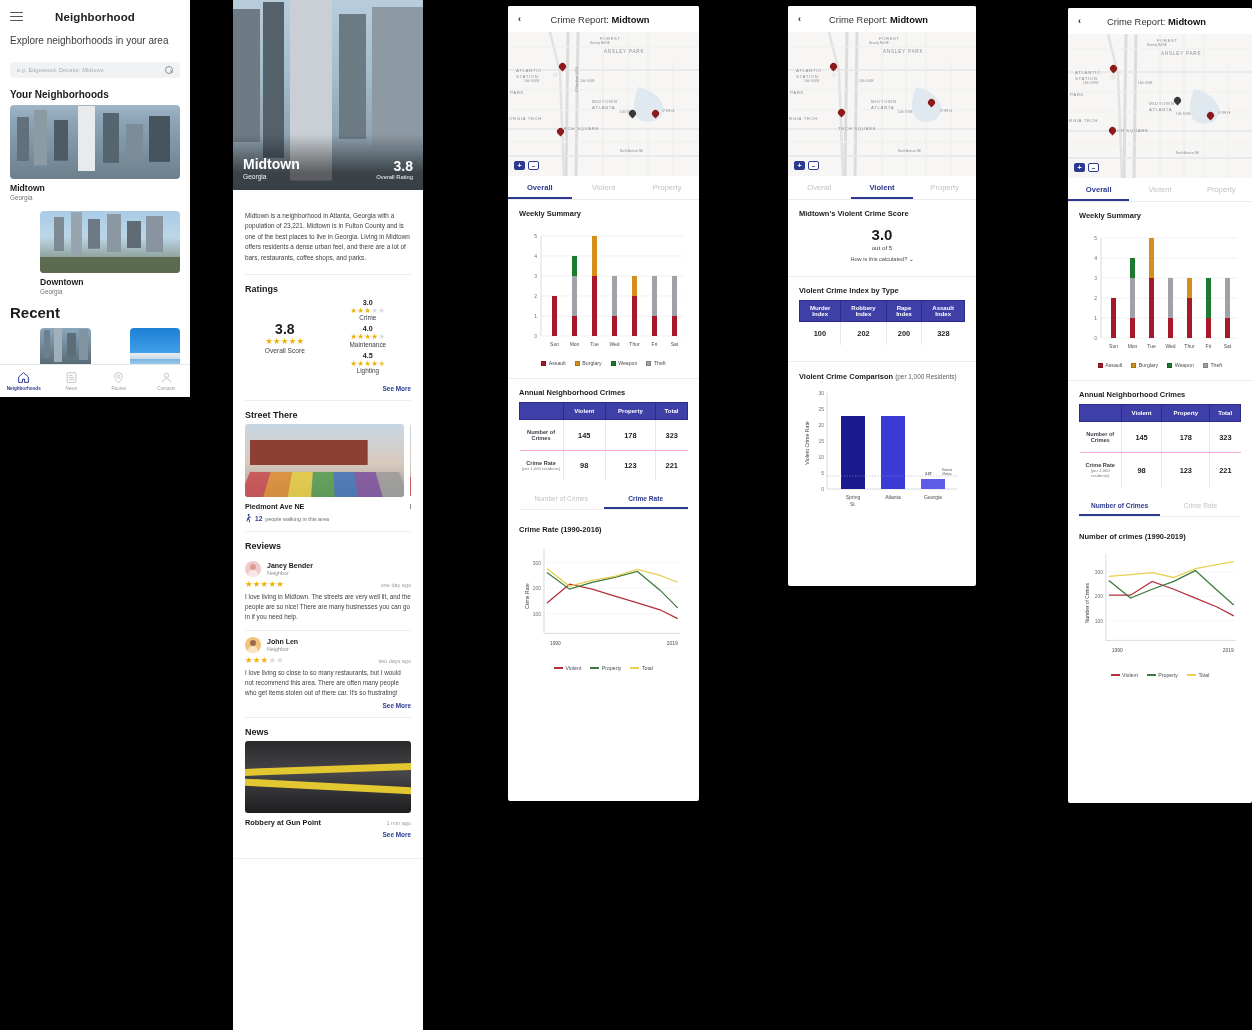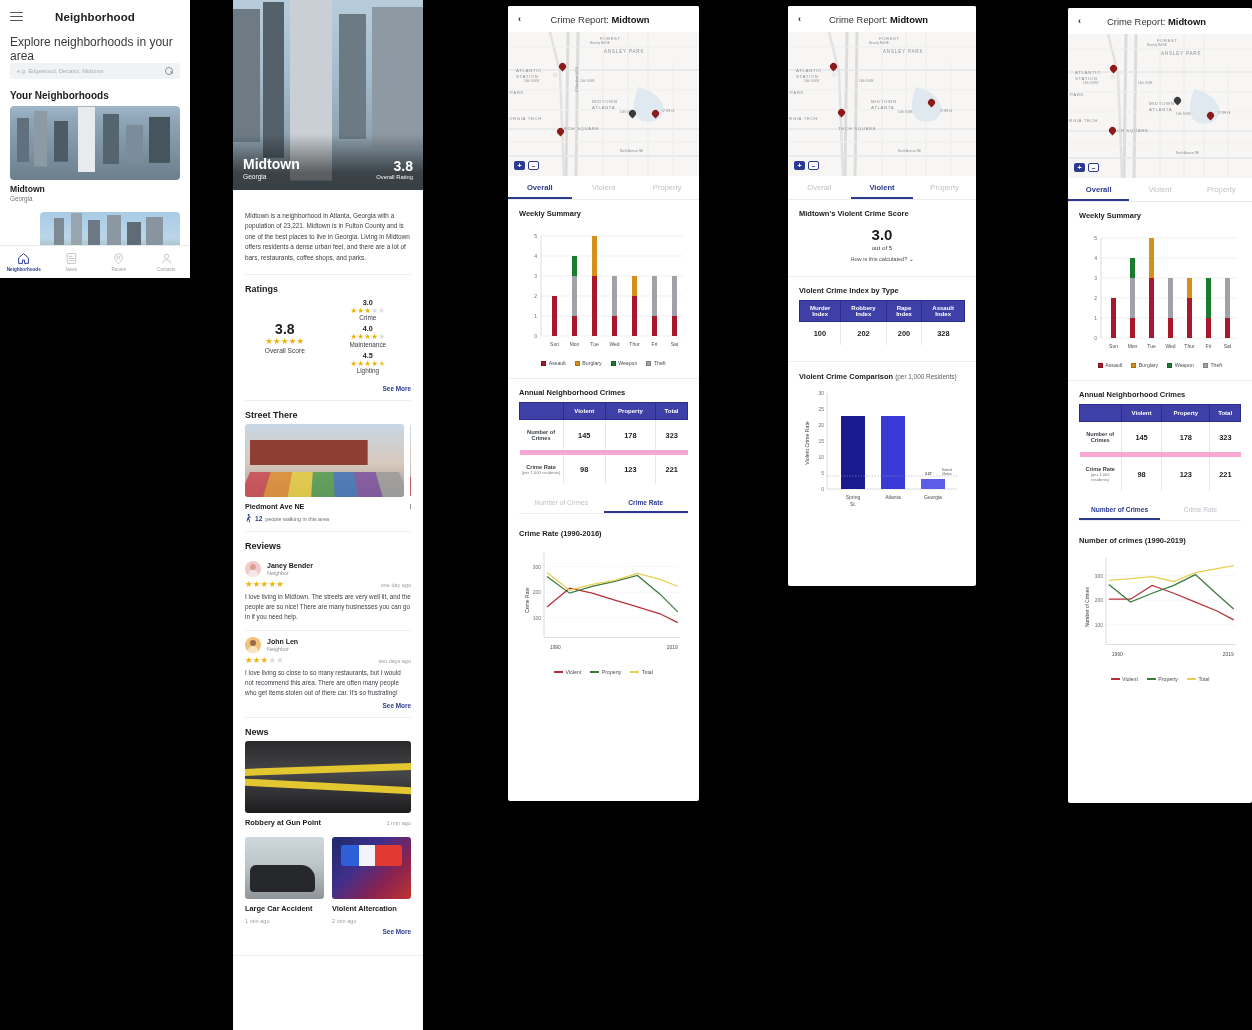--- a/index.html
+++ b/index.html
@@ -8,26 +8,26 @@
     background: #000000;
     font-family: "Liberation Sans", sans-serif;
     overflow: hidden;
   }
   .stage { position: relative; width: 1252px; height: 1030px; background:#000; }
 
   
   .panel { position: absolute; background: #ffffff; overflow: hidden; }
 
   
-  #panel1 { left: 0; top: 0; width: 190px; height: 278px; background:#fff; }
+  #panel1 { left: 0; top: 0; width: 190px; height: 397px; background:#fff; }
   .p1-header { height: 33px; display: flex; align-items: center; padding: 0 10px; }
   .hamburger { width: 13px; display: flex; flex-direction: column; gap: 2.5px; }
   .hamburger i { display:block; height: 1.4px; background: #555; border-radius: 1px; }
   .p1-title { flex: 1; text-align: center; font-size: 11.5px; font-weight: bold; color: #222; letter-spacing: .1px; margin-right: 13px; }
-  .p1-sub { font-size: 12px; color: #3a3a3a; padding: 2px 10px 0; }
+  .p1-sub { font-size: 10px; color: #3a3a3a; padding: 2px 10px 16px; }
   .searchbar { margin: 0 10px; height: 16px; background: #f1f2f4; border-radius: 3px; display: flex; align-items: center; padding: 0 7px; }
   .searchbar .ph { flex:1; font-size: 5.6px; color: #a9acb2; letter-spacing:.1px;}
   .mag { width: 8px; height: 8px; position: relative; }
   .mag::before { content:""; position:absolute; left:0; top:0; width:6px; height:6px; border:1px solid #8c9096; border-radius:50%; }
   .mag::after { content:""; position:absolute; left:5.4px; top:5.4px; width:3px; height:1px; background:#8c9096; transform:rotate(45deg); }
   .sec-title { font-size: 10px; font-weight: bold; color:#1c1c1c; padding: 11px 10px 5px; }
   .sec-title.sm { font-size: 15px; padding-top: 9px;}
   .card-full { margin: 0 10px; }
   .thumb { border-radius: 4px; overflow: hidden; background:#b9c3cb; position: relative; }
   .thumb.big { height: 74px; }
@@ -200,21 +200,21 @@
   .cr-sep { height:1px; background:#ededef; margin: 8px 0 0; }
   .axis-lbl { font-size:5px; fill:#6b7076; }
   .legend { display:flex; justify-content:center; gap:9px; margin-top:4px; }
   .lg { display:flex; align-items:center; gap:2.5px; font-size:5.2px; color:#4a4e53; }
   .lg i { width:5px;height:5px;display:block;border:1px solid rgba(0,0,0,.2); }
   .legend.line .lg i { width:9px; height:1.6px; border:0; }
 
   
   .tbl { width:100%; border-collapse:collapse; margin-top:5px; }
   .tbl thead th { background:#3f3fa8; color:#fff; font-size:6px; font-weight:bold; padding:5px 2px; text-align:center; border:1px solid #2b2b8c;}
-  .tbl tbody td { font-size:7.4px; font-weight:bold; color:#1b1b1b; text-align:center; padding:9px 2px; border-right:1px solid #e6e7ea; border-bottom:5px solid #f9a8d4;}
+  .tbl tbody td { font-size:7.4px; font-weight:bold; color:#1b1b1b; text-align:center; padding:9px 2px; border-right:1px solid #e6e7ea; border-bottom:1px solid #f9a8d4;}
   .tbl tbody td:last-child { border-right:0;}
   .tbl tbody td.rowh { font-size:5.6px; font-weight:bold; color:#3c4046; width:26%;}
   .tbl tbody td.rowh small { display:block; font-size:4.2px; font-weight:normal; color:#7b8086; }
   .tbl tbody tr:last-child td { border-bottom:0; }
   .tbl2 thead th { padding:4px 2px; }
   .tbl2 tbody td { padding:7px 2px; }
   .subtabs { display:flex; margin-top:10px; border-bottom:1px solid #ededef; }
   .subtab { flex:1; text-align:center; font-size:6.6px; padding:5px 0 5px; color:#bfc2c7;}
   .subtab.active { color:#2b3a8f; font-weight:bold; border-bottom:2px solid #2b3a8f;}
   .score-big { text-align:center; padding-top:8px; }
@@ -415,32 +415,20 @@
 
       <div class="block-h">News</div>
       <div>
         <div class="news-card-img">
           <div class="tape t1"></div>
           <div class="tape t2"></div>
         </div>
         <div style="display:flex;align-items:baseline;justify-content:space-between;margin-top:5px;">
           <div class="news-title">Robbery at Gun Point</div>
           <div class="news-ago">1 min ago</div>
-        </div>
-      </div>
-      <div class="news-grid">
-        <div>
-          <div class="nimg-car"></div>
-          <div class="news-title" style="margin-top:5px;line-height:1.25">Large Car Accident</div>
-          <div class="news-ago" style="margin-top:4px">1 min ago</div>
-        </div>
-        <div>
-          <div class="nimg-police"></div>
-          <div class="news-title" style="margin-top:5px;line-height:1.25">Violent Altercation</div>
-          <div class="news-ago" style="margin-top:4px">2 min ago</div>
         </div>
       </div>
       <div class="seemore">See More</div>
     </div>
     <div class="divider"></div>
   </div>
 
   <div class="panel" id="panel3">
     <div class="cr-head">
       <div class="back">‹</div>

